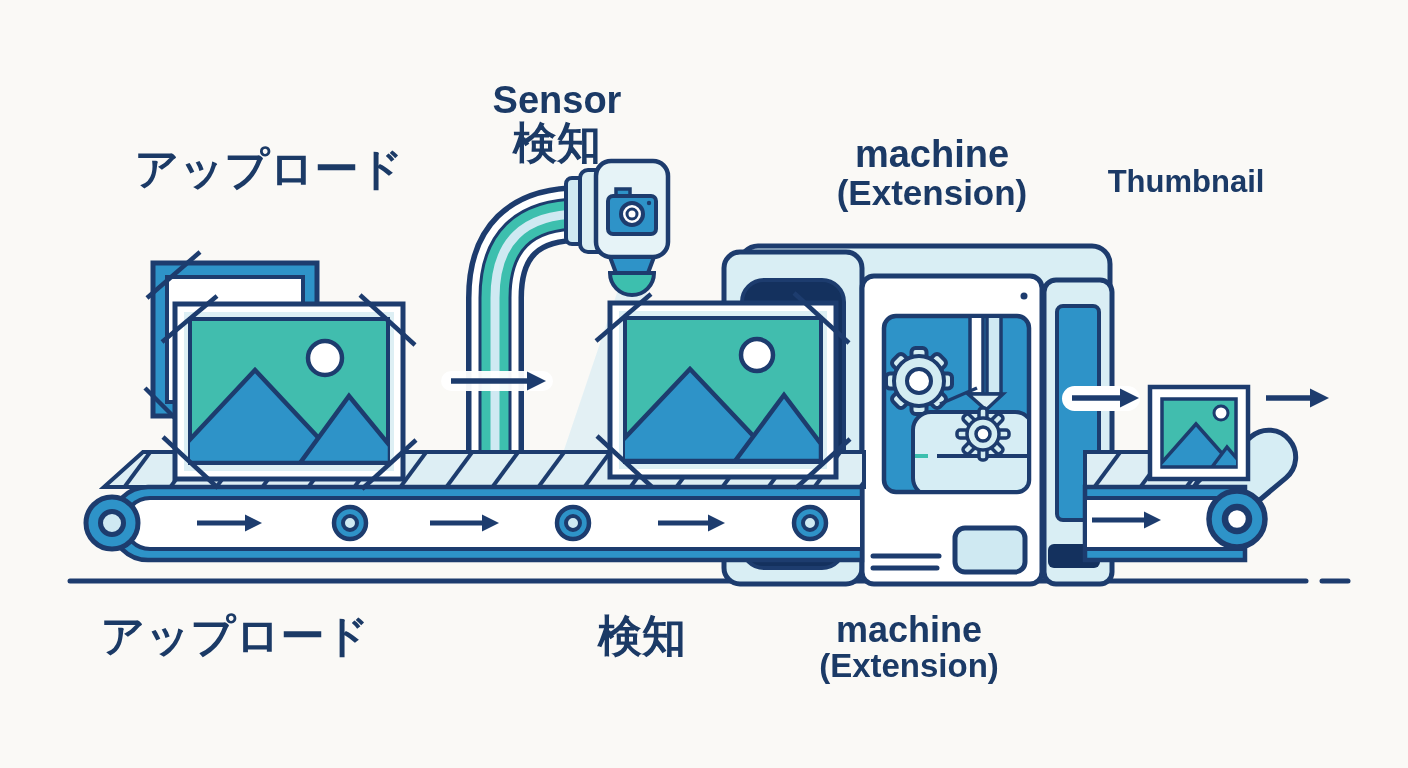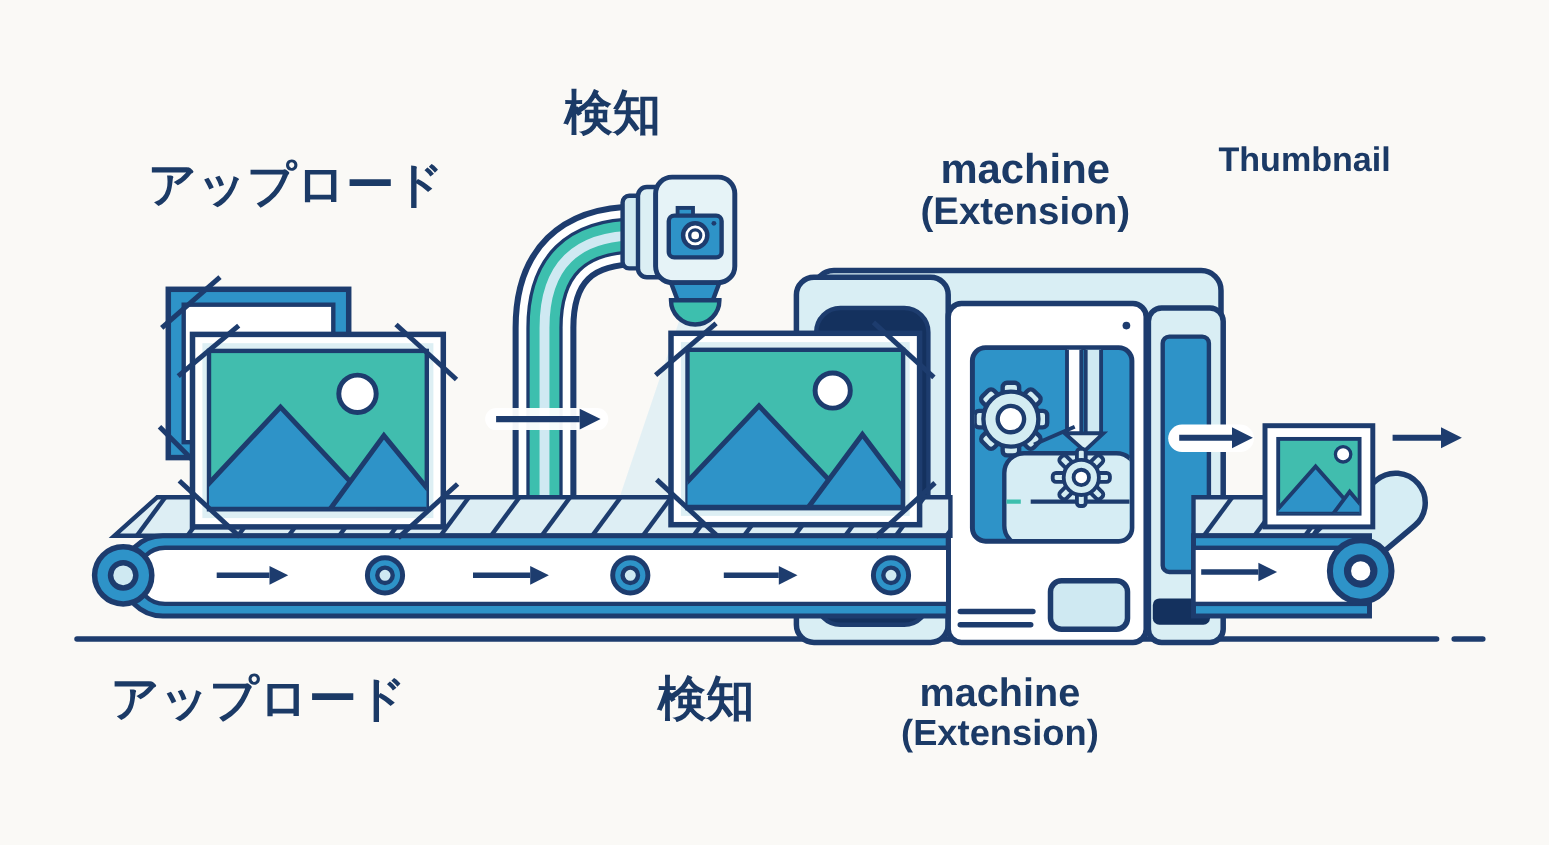--- a/index.html
+++ b/index.html
@@ -6,21 +6,21 @@
   #stage{
     position:relative;width:1408px;height:768px;background:#faf9f6;
     overflow:hidden;font-family:"Liberation Sans","DejaVu Sans",sans-serif;
   }
   #art{position:absolute;left:0;top:0;}
   .lbl{
     position:absolute;transform:translateX(-50%);text-align:center;
     color:#1b3a66;font-weight:700;line-height:1.06;white-space:nowrap;
   }
   .en-lg{font-size:38px;}
-  .en-md{font-size:31px;line-height:1.08;}
+  .en-md{font-size:31px;line-height:1.08;margin-top:37px;}
   .ja-lg{font-size:44px;}
   .ja-md{font-size:33px;margin-top:4px;}
   .paren{font-size:35px;}
   .paren-sm{font-size:33px;}
   .lbl span{display:block;}
 </style>
 </head>
 <body>
 
 <div id="stage">
@@ -263,20 +263,21 @@
     <polygon points="1329,398 1310,388.5 1310,407.5" fill="#1d3c6e"></polygon>
   </g>
 
   <line x1="1322" y1="581" x2="1348" y2="581" stroke="#1d3c6e" stroke-width="5" stroke-linecap="round"></line>
 </svg>
 
   <div class="lbl" style="left:269px;top:146px;">
     <span class="ja-lg">アップロード</span>
   </div>
   <div class="lbl" style="left:557px;top:80px;">
+    <span class="en-lg">Sensor</span>
     <span class="ja-lg">検知</span>
   </div>
   <div class="lbl" style="left:932px;top:134px;">
     <span class="en-lg">machine</span>
     <span class="paren">(Extension)</span>
   </div>
   <div class="lbl" style="left:1186px;top:128px;">
     <span class="en-md">Thumbnail</span>
   </div>
 

